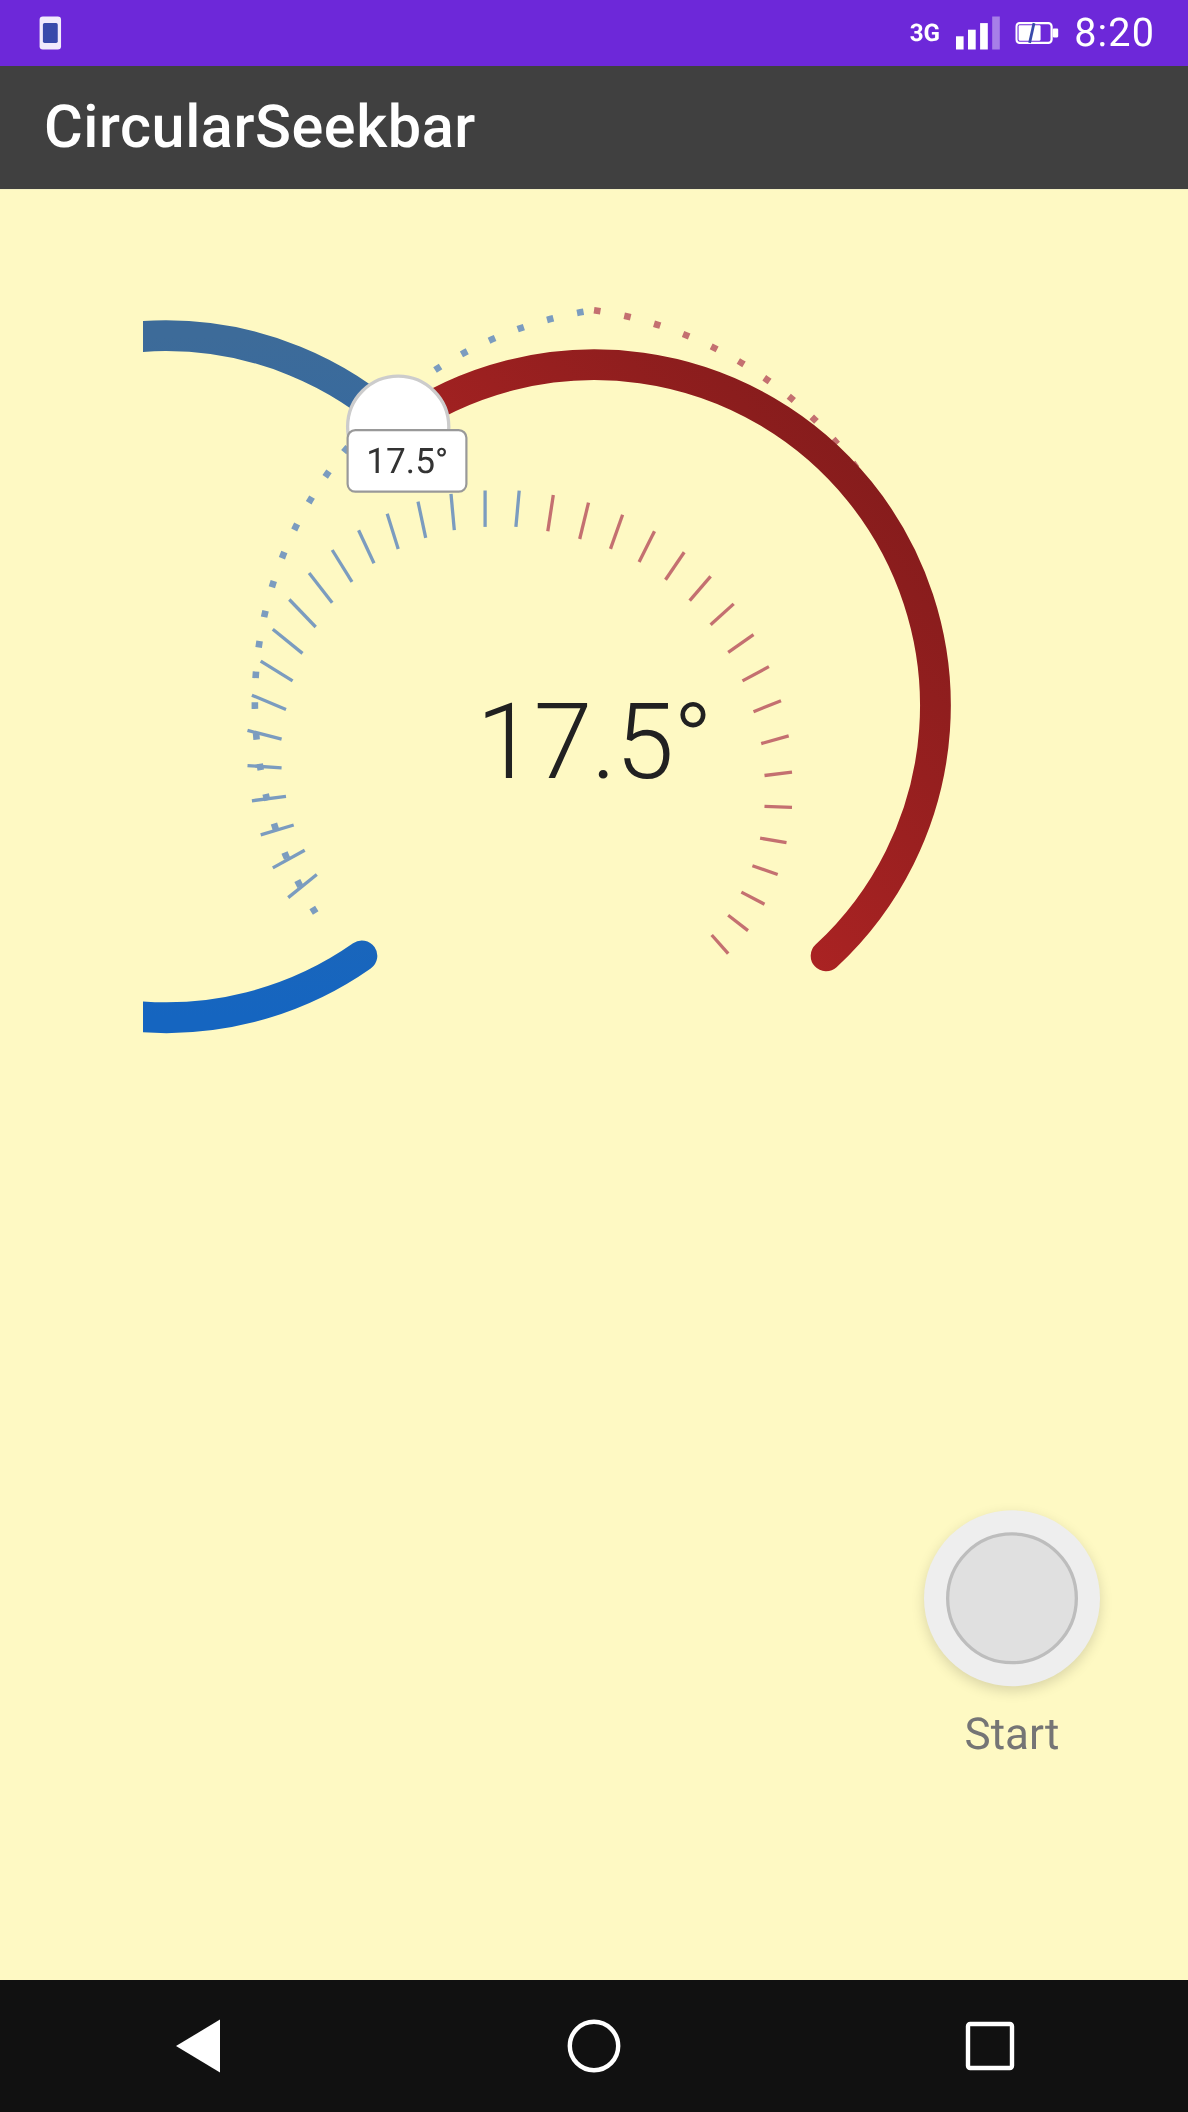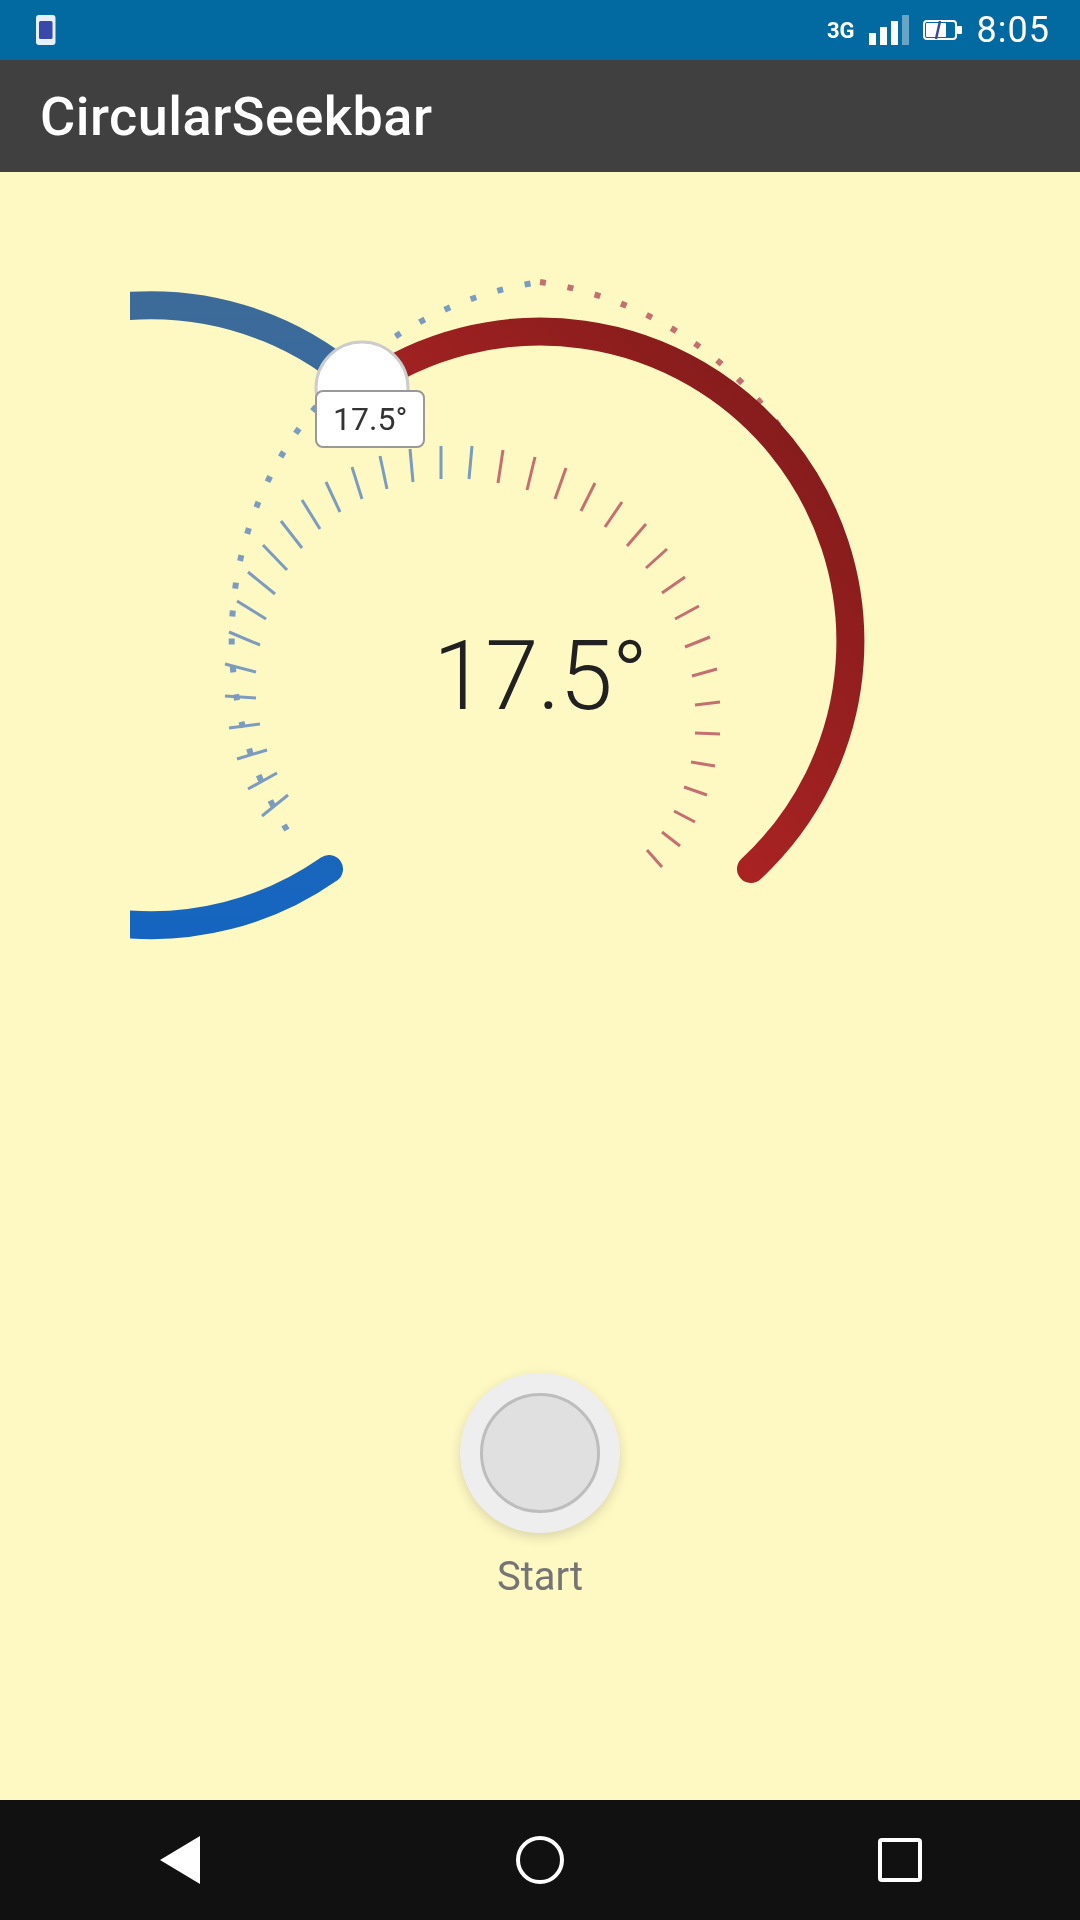--- a/index.html
+++ b/index.html
@@ -9,21 +9,21 @@
       height: 1920px;
       background: #f0f0f0;
       font-family: 'Roboto', Arial, sans-serif;
       overflow: hidden;
     }
 
     
     .status-bar {
       width: 100%;
       height: 60px;
-      background: #0369a1;
+      background: #6d28d9;
       display: flex;
       align-items: center;
       justify-content: flex-end;
       padding: 0 30px;
       gap: 16px;
     }
     .status-bar-left {
       margin-right: auto;
       display: flex;
       align-items: center;
@@ -115,23 +115,23 @@
       color: #333;
       white-space: nowrap;
     }
 
     
     .buttons-area {
       position: absolute;
       bottom: 200px;
       width: 100%;
       display: flex;
-      justify-content: center;
-      align-items: center;
-      padding: 0 104px;
+      justify-content: flex-end;
+      align-items: center;
+      padding: 0 80px;
     }
 
     .fab-button {
       display: flex;
       flex-direction: column;
       align-items: center;
       gap: 20px;
       cursor: pointer;
     }
 
@@ -226,21 +226,21 @@
       <rect x="22" y="6" width="7" height="24" fill="white"></rect>
       <rect x="33" y="0" width="7" height="30" fill="white" opacity="0.4"></rect>
     </svg>
 
     <svg width="40" height="36" viewBox="0 0 40 24">
       <rect x="1" y="3" width="32" height="18" rx="3" fill="none" stroke="white" stroke-width="2"></rect>
       <rect x="34" y="8" width="5" height="8" rx="1" fill="white"></rect>
       <rect x="3" y="5" width="20" height="14" rx="1" fill="white"></rect>
       <line x1="17" y1="3" x2="13" y2="21" stroke="#3949ab" stroke-width="2.5"></line>
     </svg>
-    <span class="status-time">8:05</span>
+    <span class="status-time">8:20</span>
   </div>
 </div>
 
 <div class="app-bar">
   <span class="app-title">CircularSeekbar</span>
 </div>
 
 <div class="main-content">
 
   <div class="gauge-container">

